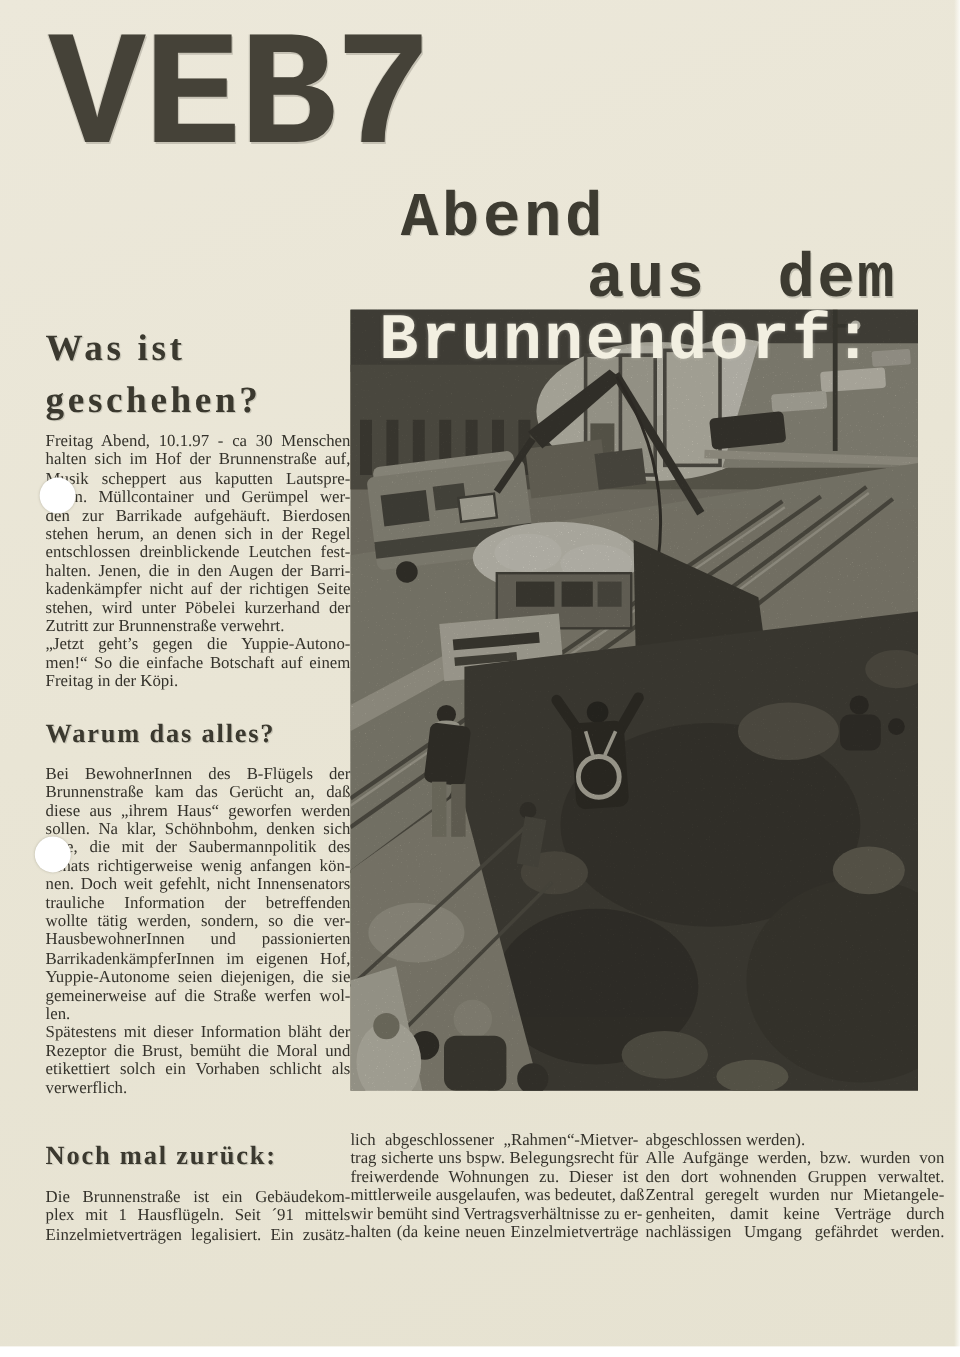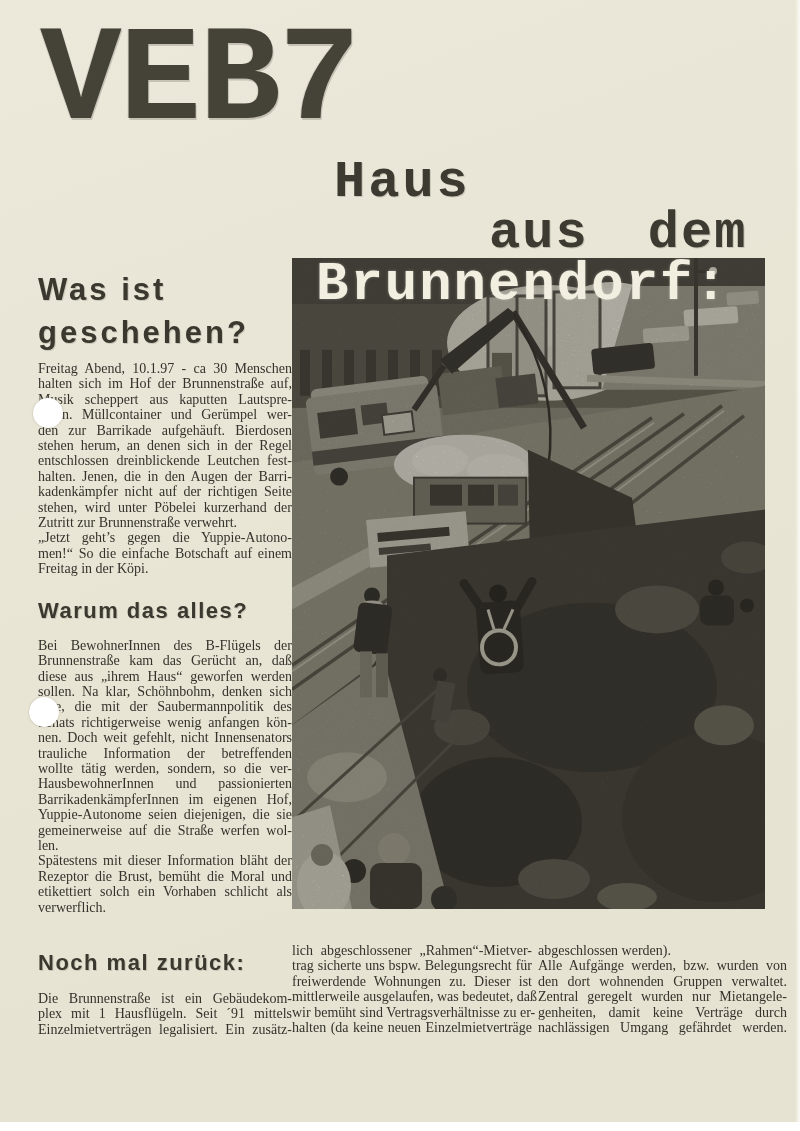--- a/index.html
+++ b/index.html
@@ -53,21 +53,21 @@
   .photo{position:absolute;left:292px;top:258px;width:473px;height:651px;margin:0;z-index:10;}
   .photo svg{display:block;width:100%;height:100%;}
 
   
   .col{position:absolute;z-index:15;}
   .col-left{left:38px;top:268px;width:254px;}
   .col-mid{left:292px;top:936px;width:240px;z-index:15;}
   .col-right{left:538px;top:936px;width:249px;}
 
   .sec-heading{
-    font-family:Liberation Sans, sans-serif;
+    font-family:Liberation Serif, serif;
     font-weight:bold;color:#3b392f;margin:0;
     text-shadow:1px 1px 0 rgba(62,60,50,.18);
   }
   .sec-was-ist .sec-heading{font-size:31px;line-height:43px;letter-spacing:3px;}
   .sec-warum .sec-heading{font-size:22px;line-height:30px;letter-spacing:1.5px;}
   .sec-noch-mal .sec-heading{font-size:22px;line-height:30px;letter-spacing:1.5px;}
   .sec-warum{margin-top:19px;}
   .sec-noch-mal{margin-top:33px;}
 
   .para{margin-top:7px;}
@@ -84,21 +84,21 @@
 </head>
 <body>
 
 <div class="page">
 
   <div class="hole hole-1"></div>
   <div class="hole hole-2"></div>
 
   <header>
     <h1 class="veb7">VEB7</h1>
-    <div class="mast-news">Haus</div>
+    <div class="mast-news">Abend</div>
     <div class="mast-ausdem">aus dem</div>
   </header>
 
   <div class="mast-brunnendorf">Brunnendorf:</div>
 
   <figure class="photo">
     <svg viewBox="0 0 473 652" preserveAspectRatio="none" aria-hidden="true">
       <defs>
         <filter id="grain" x="0" y="0" width="100%" height="100%">
           <feTurbulence type="fractalNoise" baseFrequency="0.8" numOctaves="2" stitchTiles="stitch"></feTurbulence>

